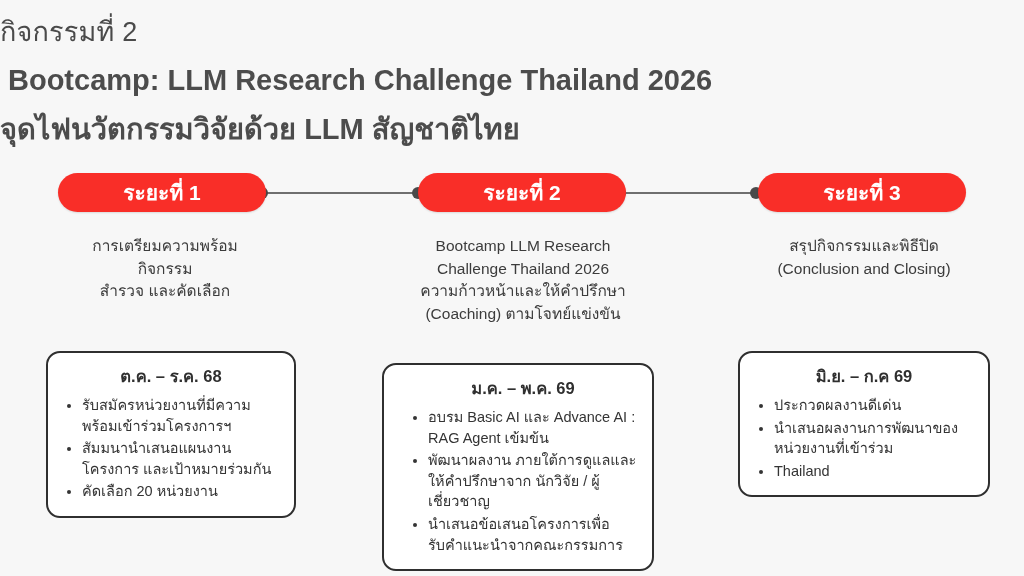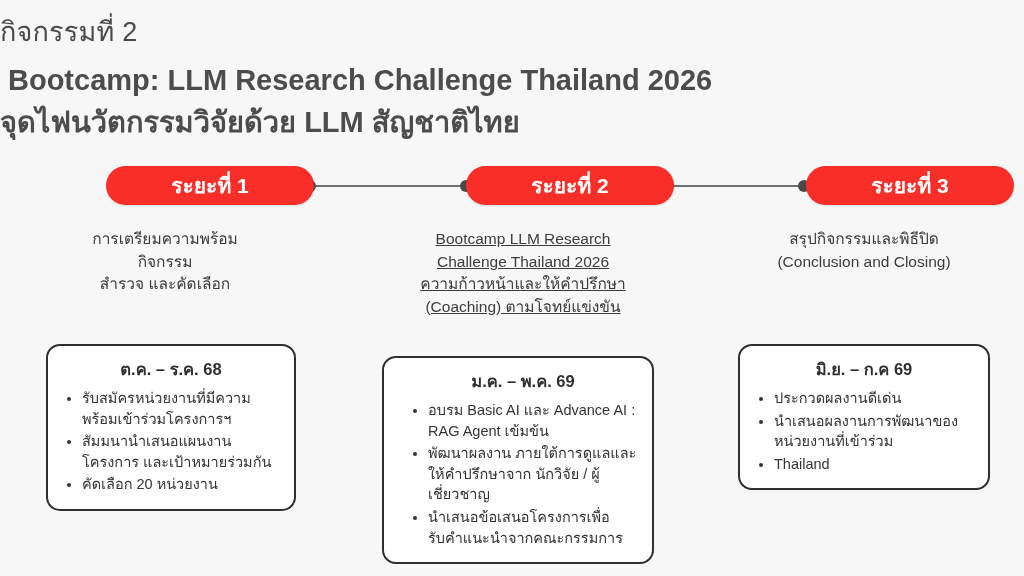--- a/index.html
+++ b/index.html
@@ -34,29 +34,28 @@
     color: #4c4c4c;
     margin-top: 12px;
     line-height: 1.3;
     padding-left: 8px;
   }
   .title-sub {
     font-size: 29px;
     font-weight: bold;
     color: #4c4c4c;
     line-height: 1.3;
-    margin-top: 5px;
+    margin-top: 12px;
   }
 
   
   .timeline {
     position: relative;
     margin-top: 24px;
     height: 40px;
-    margin-left: 48px;
   }
   .line {
     position: absolute;
     top: 19px;
     height: 2px;
     background: #6f6f6f;
   }
   .line-1 { left: 262px; width: 156px; }
   .line-2 { left: 620px; width: 136px; }
   .dot {
@@ -97,21 +96,21 @@
     height: 110px;
   }
   .desc {
     position: absolute;
     text-align: center;
     font-size: 15.5px;
     line-height: 1.45;
     color: #3c3c3c;
   }
   .desc-1 { left: 40px;  width: 250px; }
-  .desc-2 { left: 392px; width: 262px; text-decoration: underline; }
+  .desc-2 { left: 392px; width: 262px; }
   .desc-3 { left: 742px; width: 244px; }
   .desc div { white-space: nowrap; }
 
   
   .cards {
     position: relative;
     margin-top: 6px;
   }
   .card {
     position: absolute;

